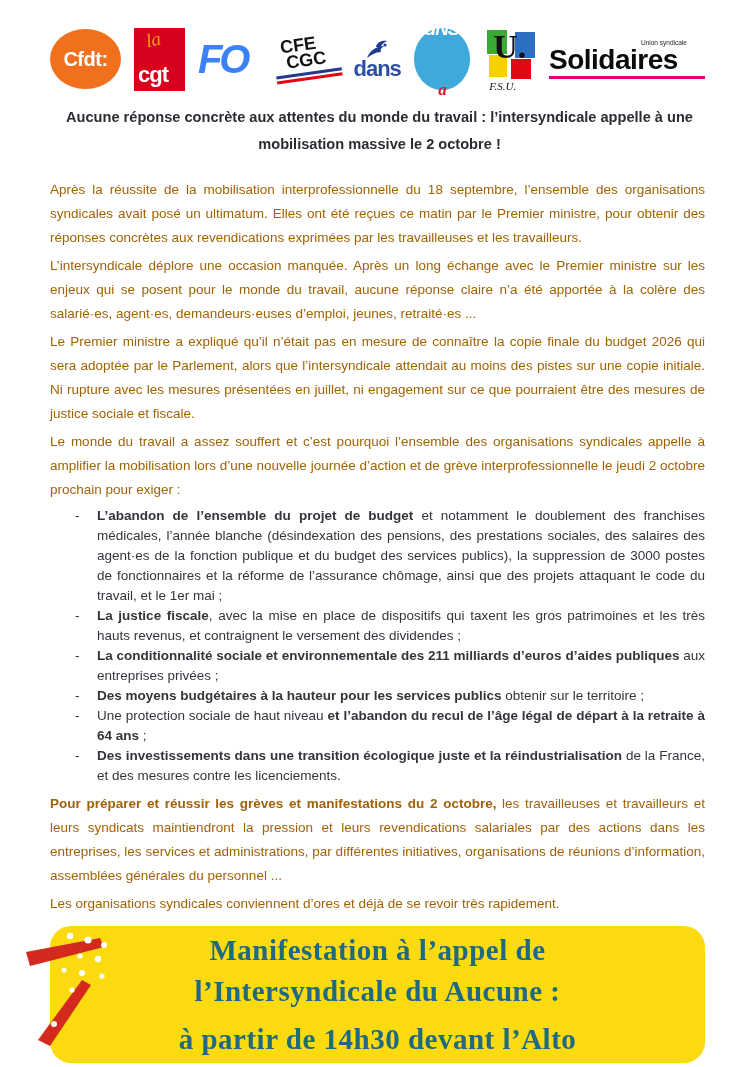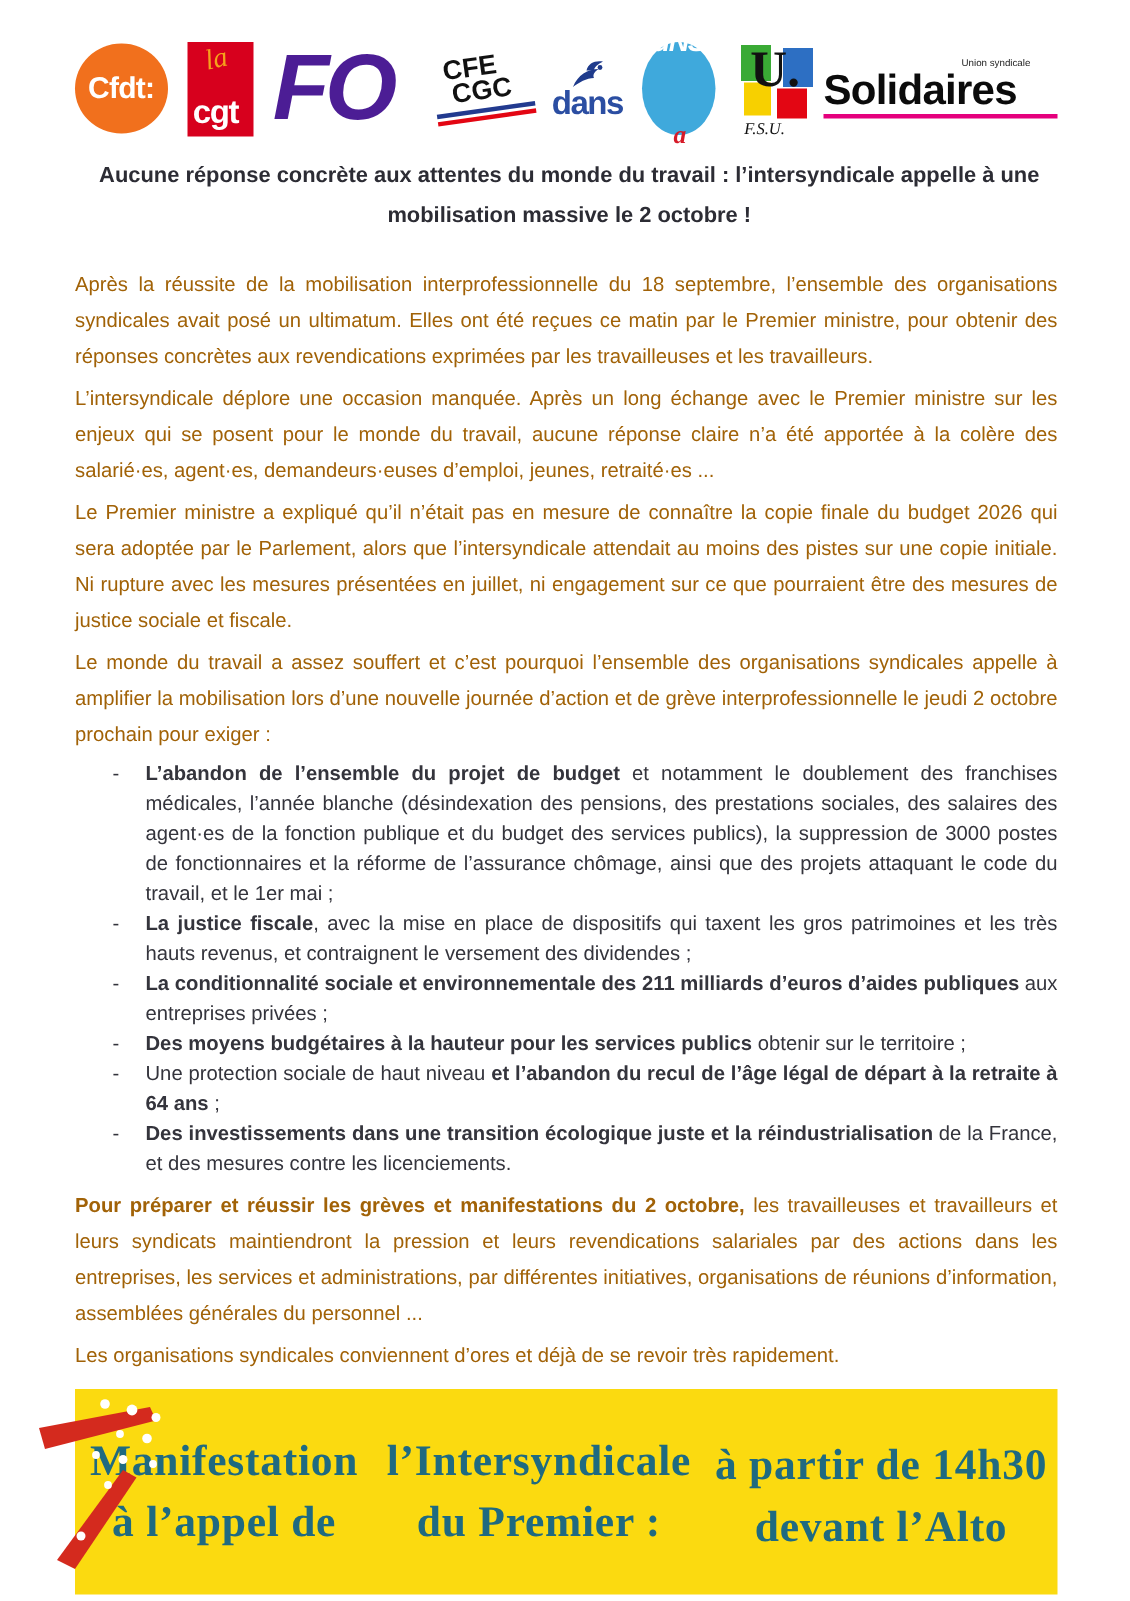--- a/index.html
+++ b/index.html
@@ -29,22 +29,22 @@
   .cgt .la {
     position:absolute; top:1px; left:12px;
     font-family:"Liberation Serif", serif; font-style:italic;
     color:#F5A21B; font-size:19px; transform:rotate(-12deg);
   }
   .cgt .cgt-txt {
     position:absolute; bottom:3px; left:4px;
     color:#fff; font-weight:900; font-size:22px; letter-spacing:-1px;
   }
   .fo {
-    color:#4c1d95; font-weight:900; font-style:italic;
-    font-size:62px; letter-spacing:-3px; line-height:1;
+    color:#3b82f6; font-weight:900; font-style:italic;
+    font-size:40px; letter-spacing:-3px; line-height:1;
   }
   .cfecgc { transform:rotate(-8deg); }
   .cfecgc .l1, .cfecgc .l2 {
     color:#111; font-weight:900; font-size:18px; letter-spacing:0px; line-height:16px;
   }
   .cfecgc .l2 { margin-left:12px; }
   .cfecgc .stripe { height:3px; width:66px; margin-left:14px; }
   .cfecgc .s-blue { background:#223A8F; margin-top:4px; }
   .cfecgc .s-red  { background:#E30613; margin-top:2px; }
   .cftc { gap:0px; }
@@ -97,22 +97,22 @@
   .bullet {
     display:flex; font-size:13.5px; line-height:20px; color:#34343c;
   }
   .bullet .dash { flex:0 0 22px; margin-left:25px; }
   .bullet .btext { flex:1; text-align:justify; }
 
   
   .banner {
     position:relative; margin-top:10px; height:137px;
     background:#FBDA10;
-    display:flex; flex-direction:row; align-items:center; justify-content:center;
-    font-family:"Liberation Serif", serif; font-weight:bold; color:#1F6A80;
+    display:flex; flex-direction:column; align-items:center; justify-content:center;
+    font-family:"Liberation Serif", serif; font-weight:bold; color:#1F6A80;border-radius:21px;
   }
   .banner .bl { font-size:29px; line-height:41px; text-align:center; letter-spacing:0.5px; }
   .banner .bl3 { margin-top:7px; }
   .banner .deco { position:absolute; left:-26px; top:2px; width:120px; height:130px; pointer-events:none; }
 </style>
 </head>
 <body>
 
 <div class="page">
 
@@ -209,17 +209,17 @@
       <circle cx="80" cy="17" r="3.0" fill="#ffffff"></circle>
       <circle cx="56" cy="28" r="2.6" fill="#ffffff"></circle>
       <circle cx="74" cy="31" r="3.2" fill="#ffffff"></circle>
       <circle cx="40" cy="42" r="2.6" fill="#ffffff"></circle>
       <circle cx="58" cy="45" r="3.0" fill="#ffffff"></circle>
       <circle cx="78" cy="48" r="2.6" fill="#ffffff"></circle>
       <circle cx="48" cy="62" r="2.6" fill="#ffffff"></circle>
       <circle cx="30" cy="96" r="3.0" fill="#ffffff"></circle>
     </svg>
     <div class="bl">Manifestation à l’appel de</div>
-    <div class="bl">l’Intersyndicale du Premier :</div>
+    <div class="bl">l’Intersyndicale du Aucune :</div>
     <div class="bl bl3">à partir de 14h30 devant l’Alto</div>
   </div>
 
 </div>
 
 </body></html>

